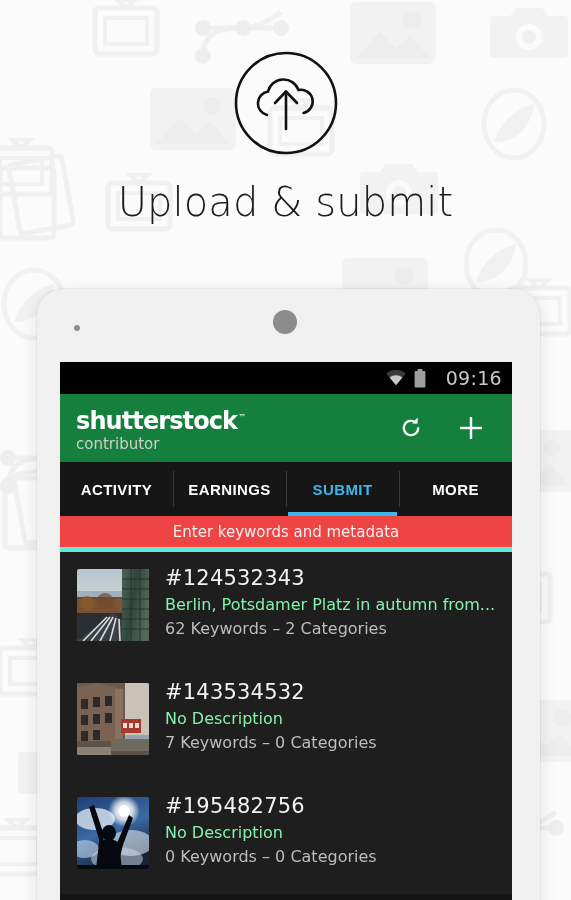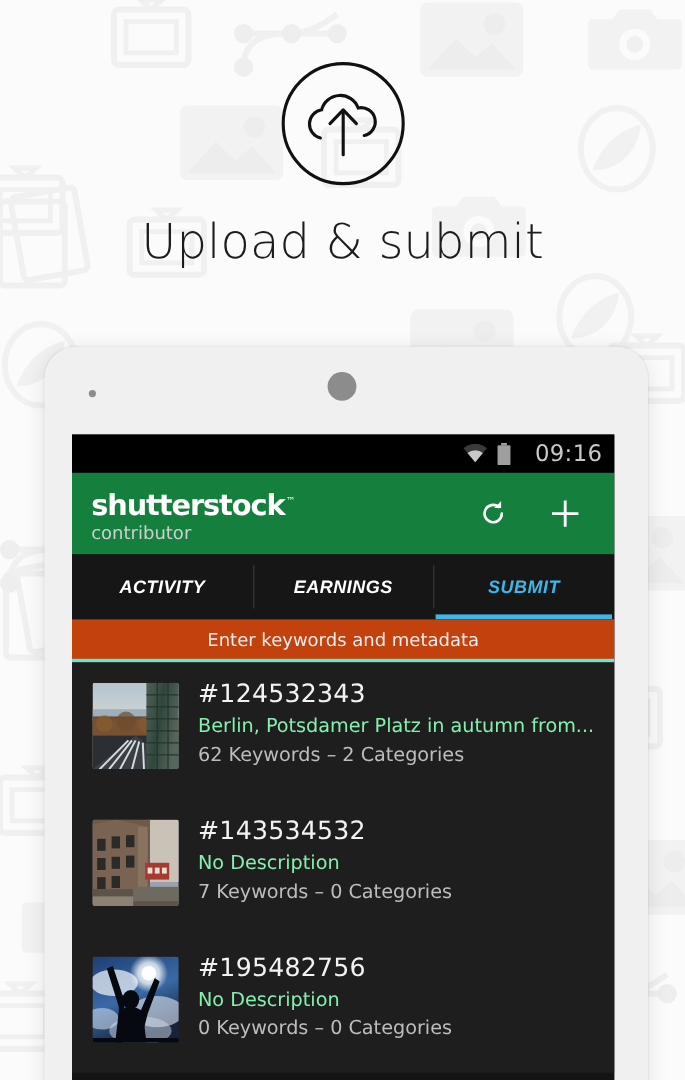--- a/index.html
+++ b/index.html
@@ -186,21 +186,20 @@
     align-items: stretch;
     position: relative;
   }
   .tab {
     flex: 1;
     display: flex;
     align-items: center;
     justify-content: center;
     position: relative;
     cursor: pointer;
-    font-style: italic;
   }
   .tab + .tab::before {
     content: "";
     position: absolute;
     left: 0; top: 9px; bottom: 9px;
     width: 1px;
     background: #393939;
   }
   .tab-label {
     color: #ffffff;
@@ -216,25 +215,25 @@
     bottom: 0;
     height: 4px;
     background: #3fb6e8;
     display: none;
   }
   .tab.active .tab-underline { display: block; }
 
   
   #hint-bar {
     height: 36px;
-    background: #c2410c;
+    background: #ef4444;
     display: flex;
     align-items: center;
     justify-content: center;
-    border-bottom: 3px solid #5eead4;
+    border-bottom: 5px solid #5eead4;
     box-sizing: border-box;
   }
   #hint-bar-text {
     color: #eceff1;
     font-size: 15px;
     font-family: "DejaVu Sans", sans-serif;
   }
 
   
   #submit-list {
@@ -427,20 +426,24 @@
       <span class="tab-label">ACTIVITY</span>
 
     </div>
     <div class="tab">
       <span class="tab-label">EARNINGS</span>
 
     </div>
     <div class="tab active">
       <span class="tab-label">SUBMIT</span>
       <span class="tab-underline"></span>
+    </div>
+    <div class="tab">
+      <span class="tab-label">MORE</span>
+
     </div>
   </div>
 
   <div id="hint-bar">
     <span id="hint-bar-text">Enter keywords and metadata</span>
   </div>
 
   <div id="submit-list">
 
     <div class="list-item">

